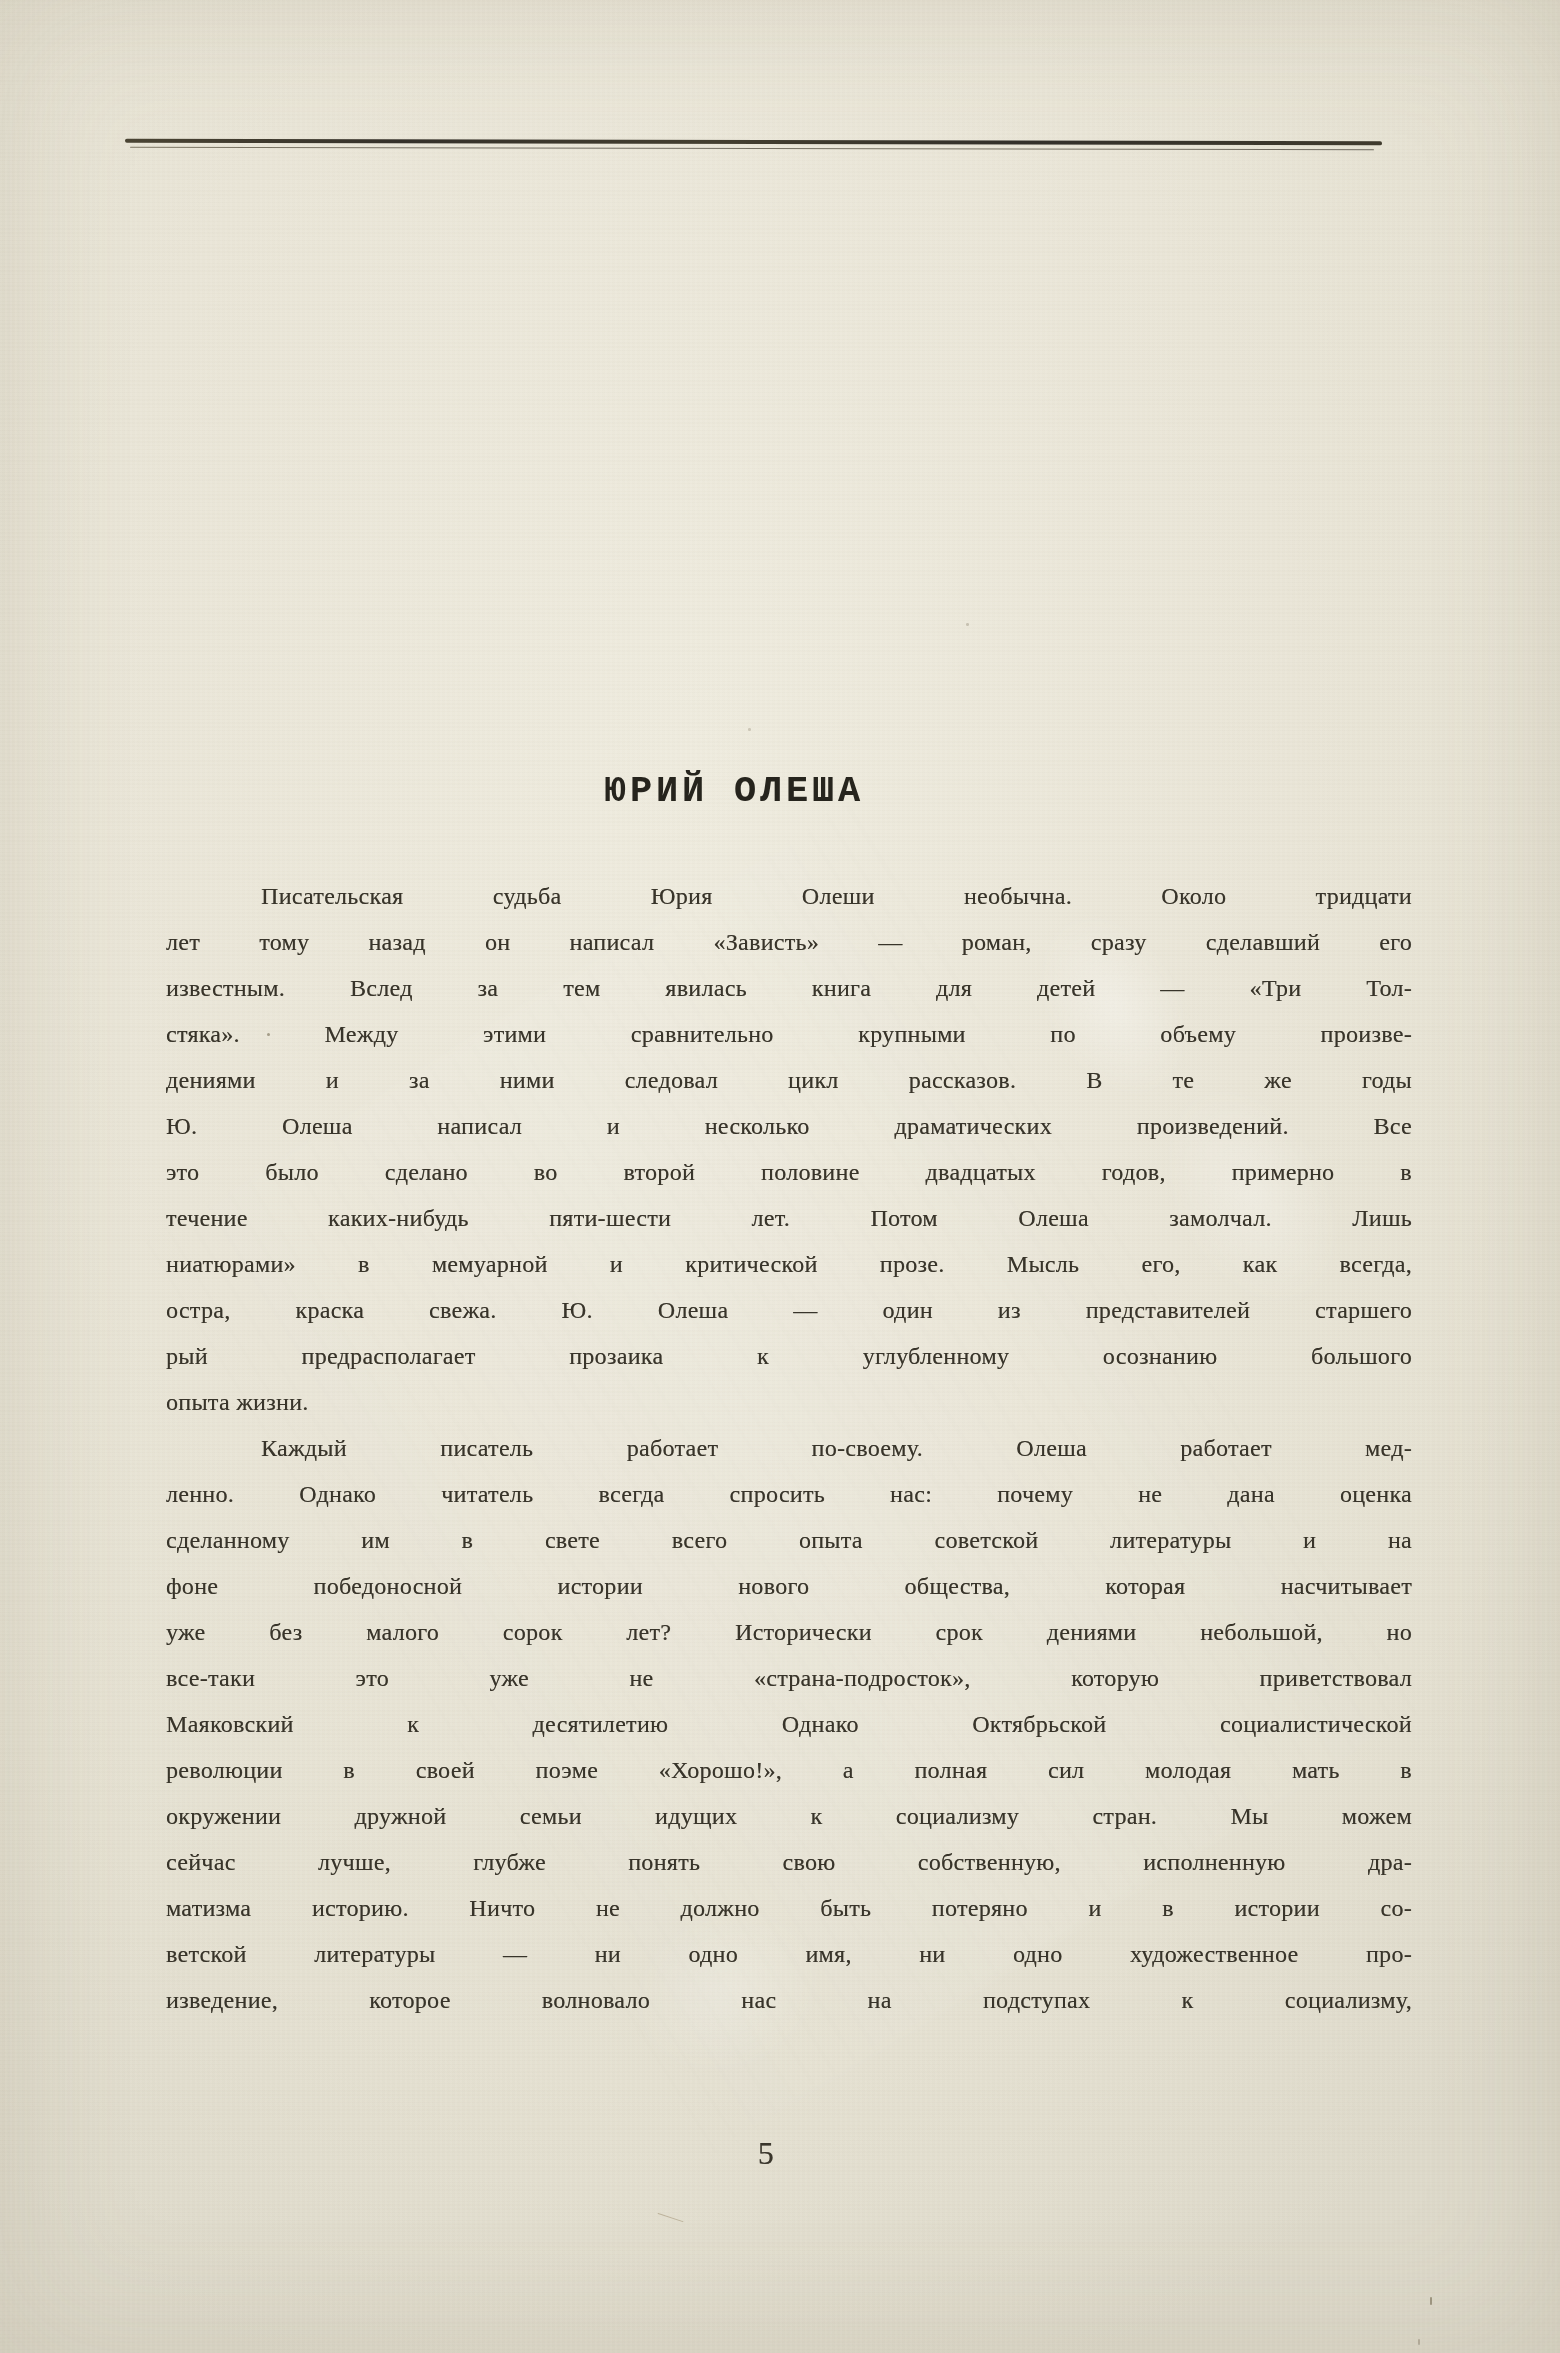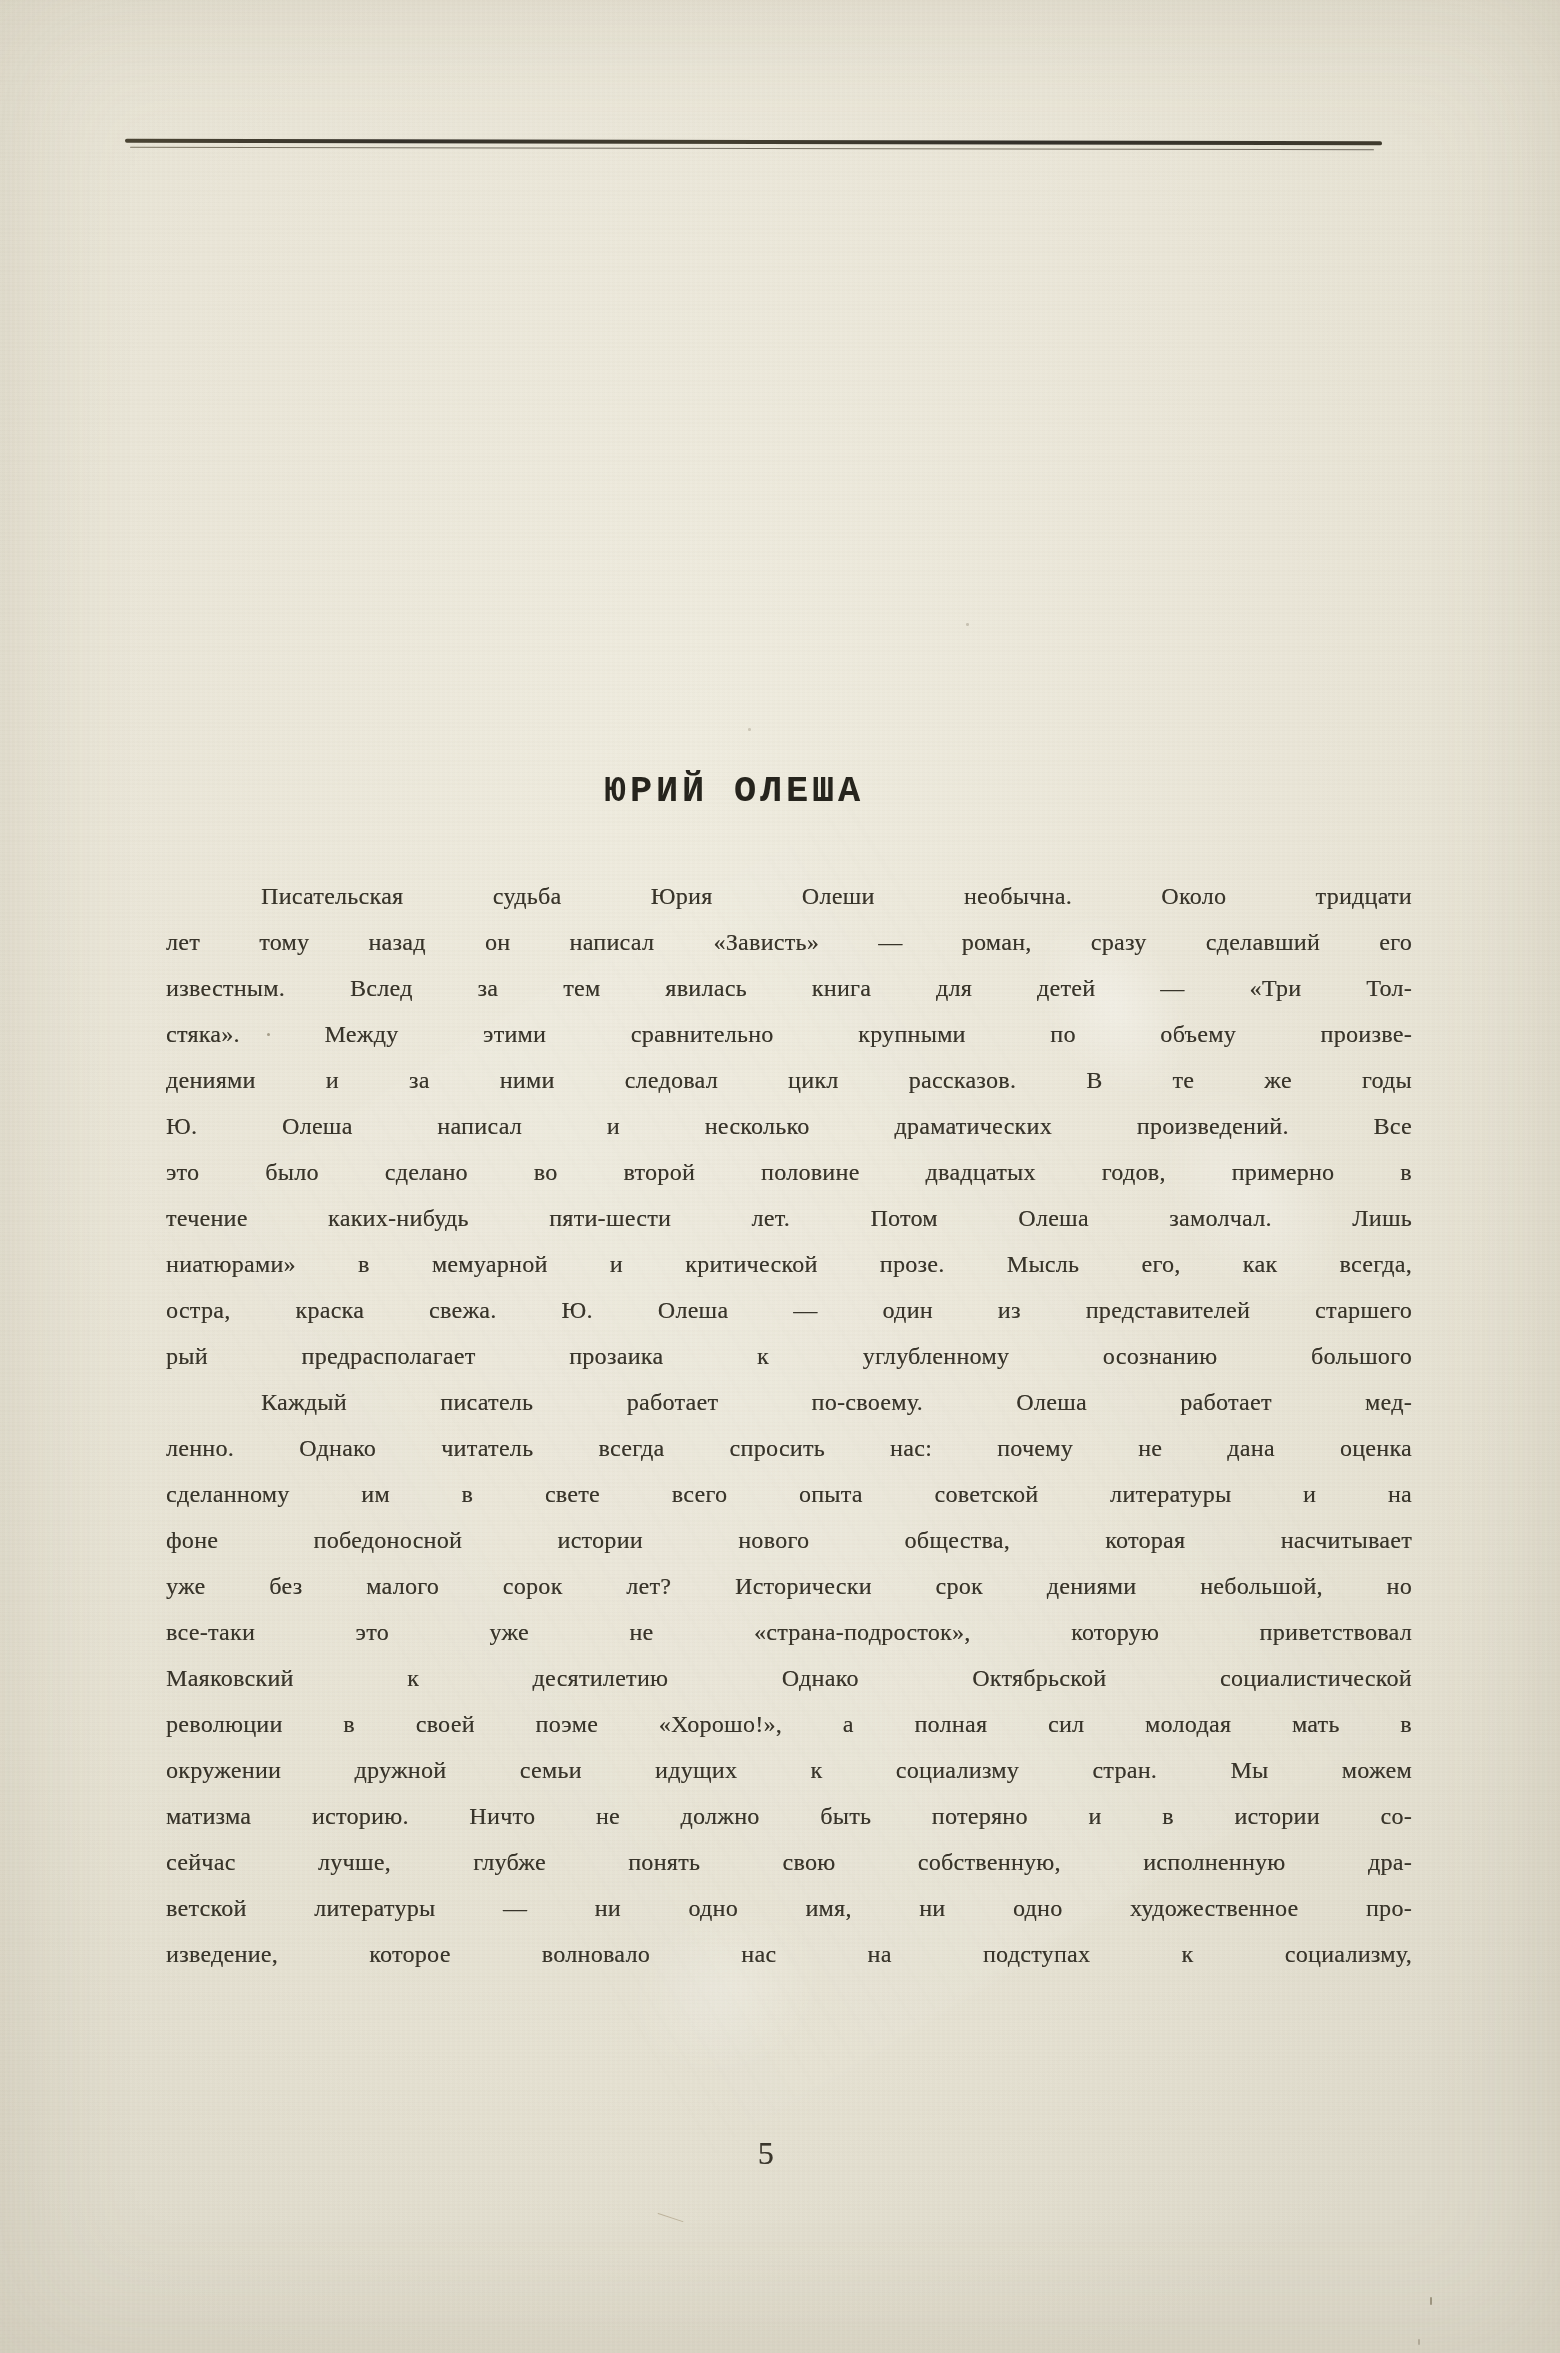--- a/index.html
+++ b/index.html
@@ -159,33 +159,34 @@
       <div class="line">лет тому назад он написал «Зависть» — роман, сразу сделавший его</div>
       <div class="line">известным. Вслед за тем явилась книга для детей — «Три Тол-</div>
       <div class="line">стяка». Между этими сравнительно крупными по объему произве-</div>
       <div class="line">дениями и за ними следовал цикл рассказов. В те же годы</div>
       <div class="line">Ю. Олеша написал и несколько драматических произведений. Все</div>
       <div class="line">это было сделано во второй половине двадцатых годов, примерно в</div>
       <div class="line">течение каких-нибудь пяти-шести лет. Потом Олеша замолчал. Лишь</div>
       <div class="line">ниатюрами» в мемуарной и критической прозе. Мысль его, как всегда,</div>
       <div class="line">остра, краска свежа. Ю. Олеша — один из представителей старшего</div>
       <div class="line">рый предрасполагает прозаика к углубленному осознанию большого</div>
+      <div class="line para-end">опыта жизни.</div>
     </div>
     <div>
       <div class="line indent">Каждый писатель работает по-своему. Олеша работает мед-</div>
       <div class="line">ленно. Однако читатель всегда спросить нас: почему не дана оценка</div>
       <div class="line">сделанному им в свете всего опыта советской литературы и на</div>
       <div class="line">фоне победоносной истории нового общества, которая насчитывает</div>
       <div class="line">уже без малого сорок лет? Исторически срок дениями небольшой, но</div>
       <div class="line">все-таки это уже не «страна-подросток», которую приветствовал</div>
       <div class="line">Маяковский к десятилетию Однако Октябрьской социалистической</div>
       <div class="line">революции в своей поэме «Хорошо!», а полная сил молодая мать в</div>
       <div class="line">окружении дружной семьи идущих к социализму стран. Мы можем</div>
+      <div class="line">сейчас лучше, глубже понять свою собственную, исполненную дра-</div>
       <div class="line">матизма историю. Ничто не должно быть потеряно и в истории со-</div>
-      <div class="line">сейчас лучше, глубже понять свою собственную, исполненную дра-</div>
       <div class="line">ветской литературы — ни одно имя, ни одно художественное про-</div>
       <div class="line">изведение, которое волновало нас на подступах к социализму,</div>
     </div>
   </div>
 
   <div class="page-num">5</div>
 
   <div class="speck" style="left:267px; top:1033px; width:3.2px; height:3.2px;"></div>
   <div class="speck" style="left:966px; top:623px; width:2.5px; height:2.5px; opacity:.5;"></div>
   <div class="speck" style="left:748px; top:728px; width:2.5px; height:2.5px; opacity:.45;"></div>

